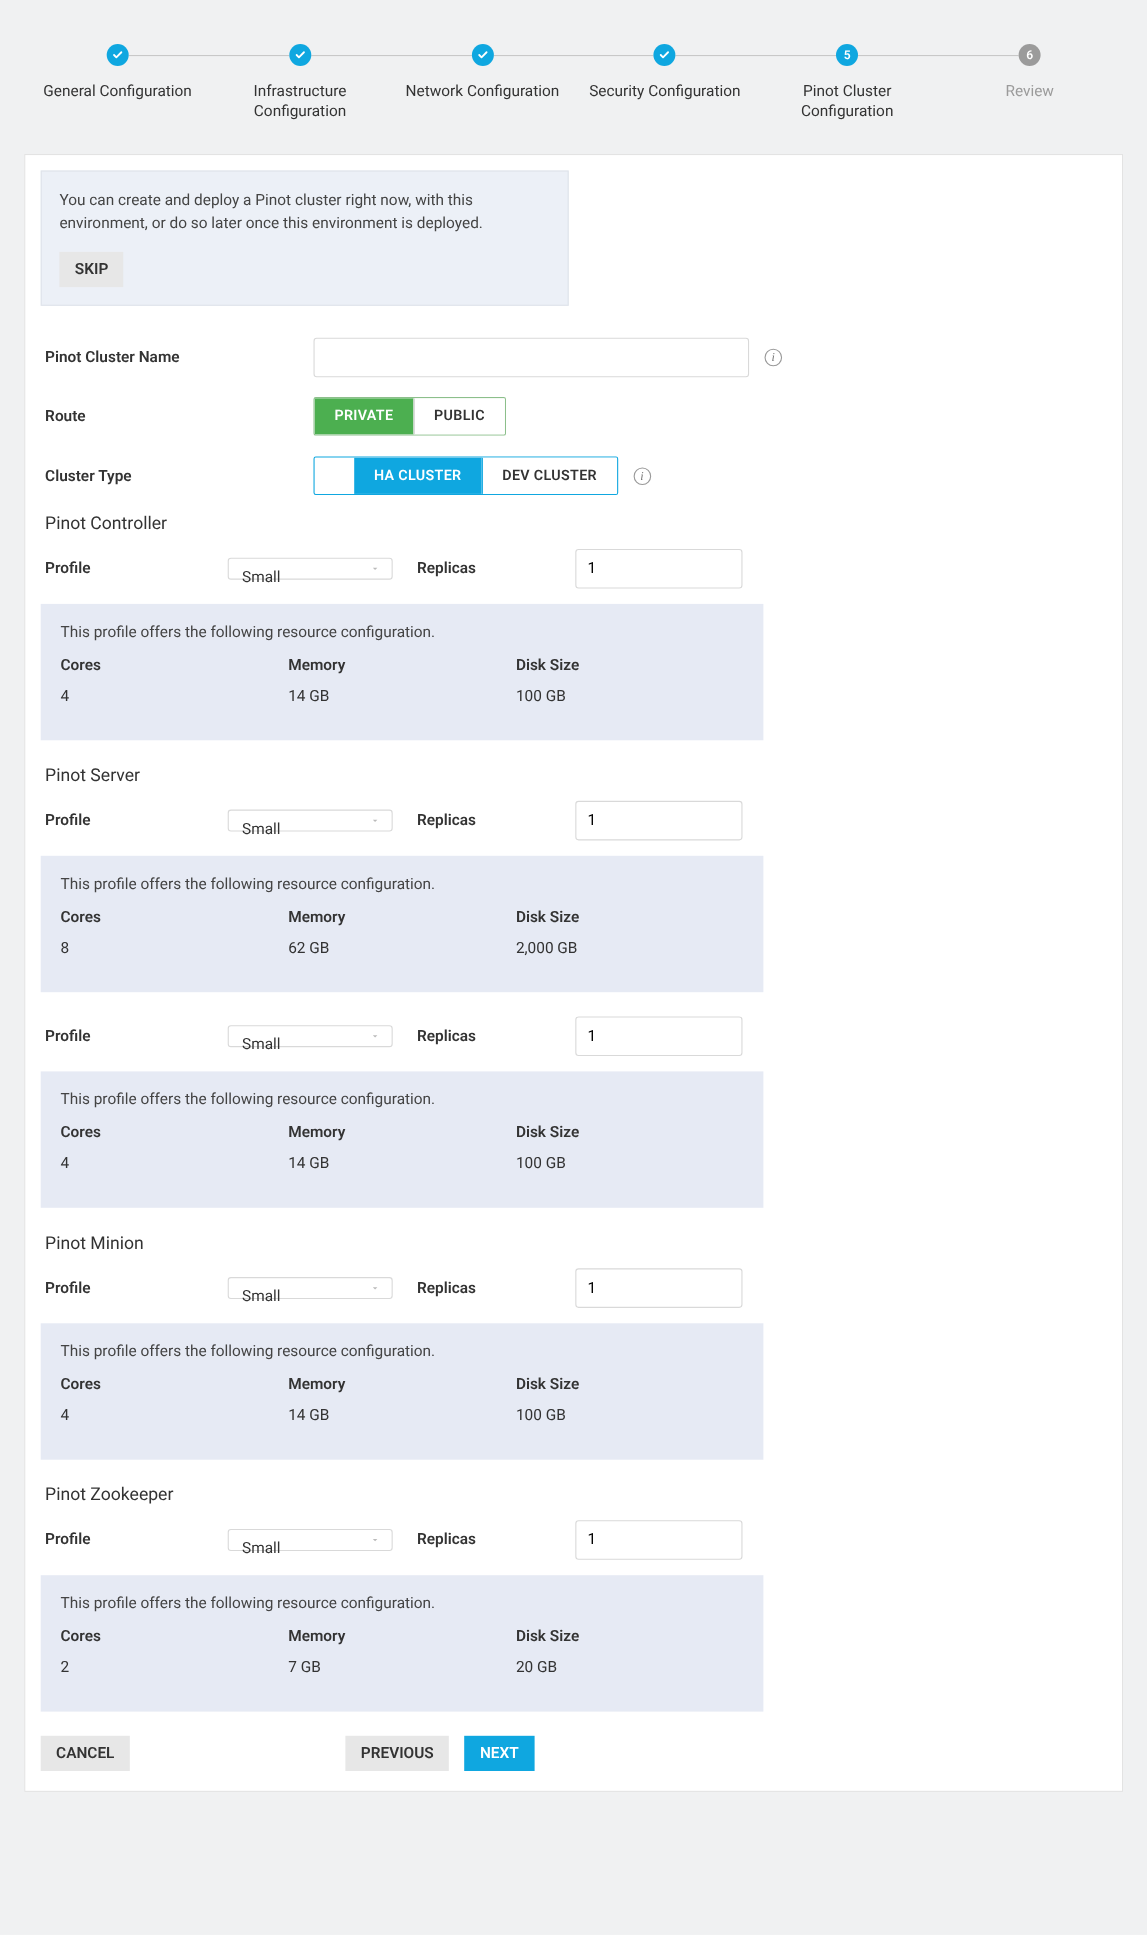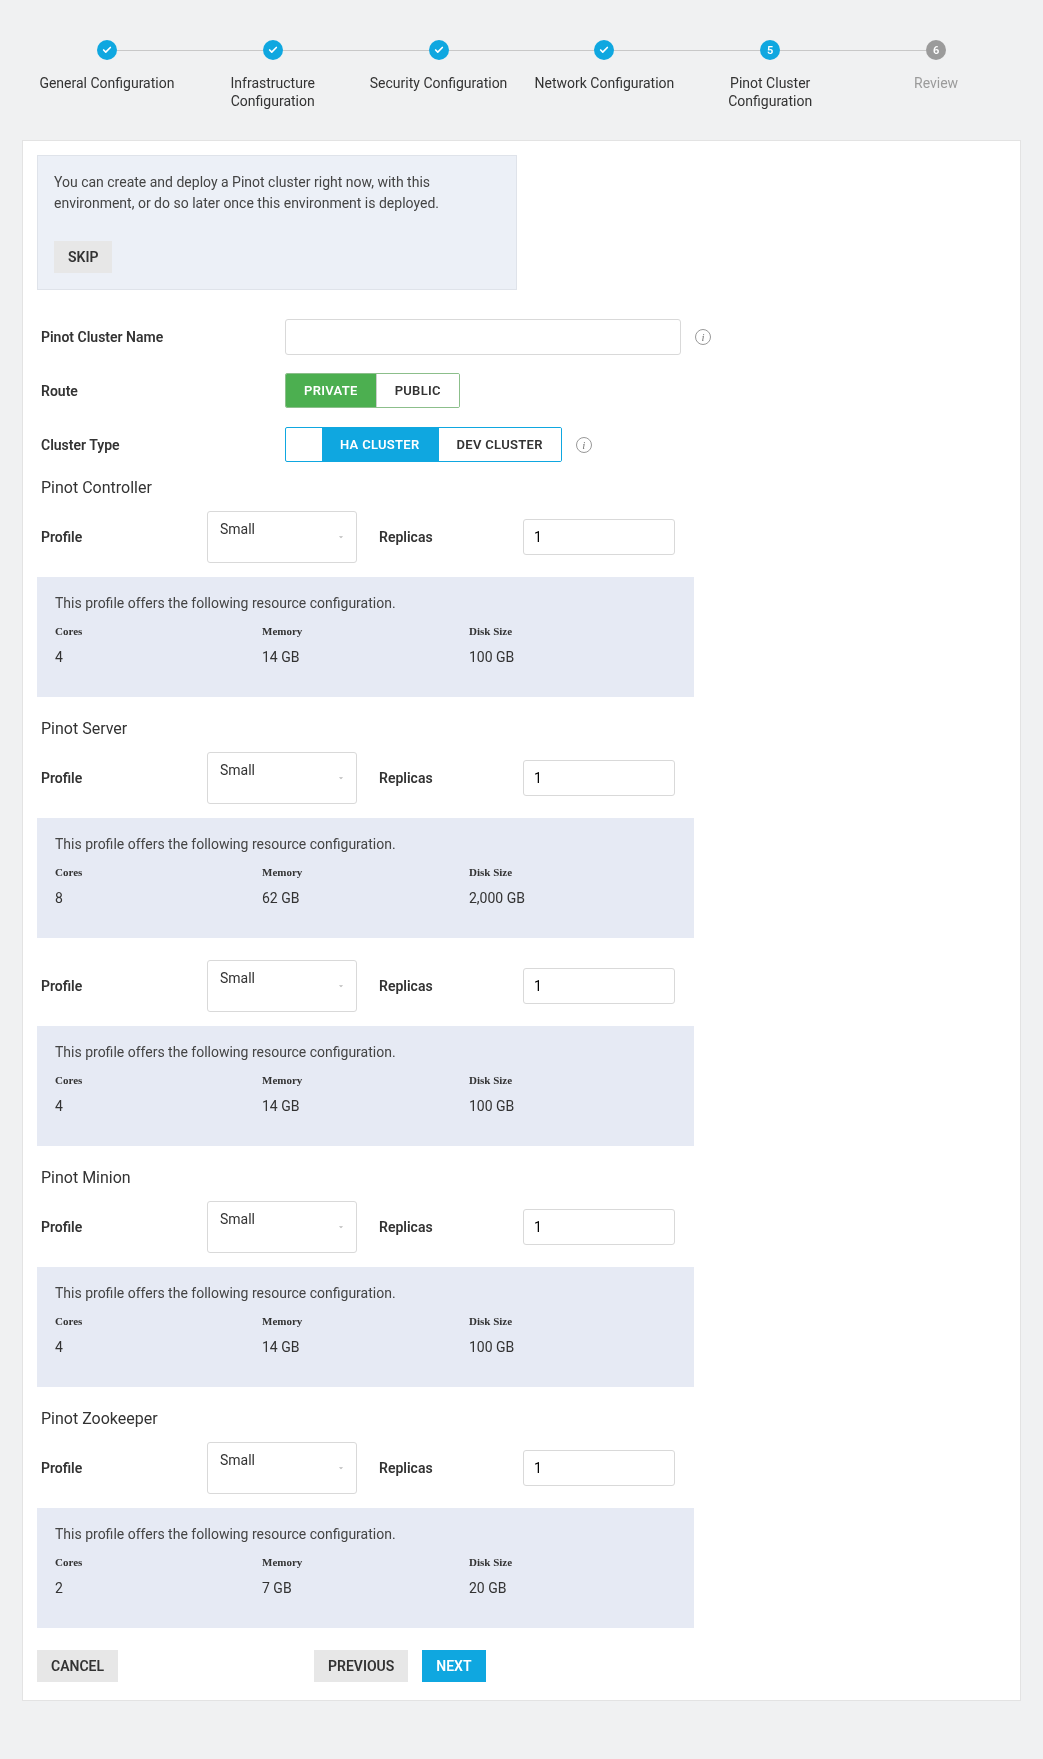--- a/index.html
+++ b/index.html
@@ -16,21 +16,21 @@
   .step-number { color: #fff; font-size: 11px; font-weight: 600; }
   .step-check svg { width: 10px; height: 10px; display: block; }
   .step-line { position: absolute; top: 10px; left: calc(50% + 10px); right: calc(-50% + 10px); height: 1px; background: #c8c8c8; z-index: 1; }
   .step:last-child .step-line { display: none; }
   .step-label { margin-top: 14px; text-align: center; font-size: 14px; line-height: 1.3; color: #333; max-width: 140px; }
   .step-pending .step-label { color: #9b9b9b; }
   
   .card { background: #fff; border: 1px solid #e3e3e3; margin: 30px 22px 40px 22px; padding: 14px 14px 18px 14px; }
   
   .skip-box { background: #ecf0f7; border: 1px solid #dfe3ea; padding: 16px; width: 480px; margin-bottom: 26px; }
-  .skip-box p { font-size: 14px; line-height: 1.45; color: #444; margin-bottom: 28px; }
+  .skip-box p { font-size: 14px; line-height: 1.45; color: #444; margin-bottom: 16px; }
   .btn { display: inline-flex; align-items: center; justify-content: center; padding: 8px 14px; font-size: 14px; font-weight: 600; border: none; cursor: pointer; }
   .btn-gray { background: #e7e7e7; color: #333; }
   .btn-blue { background: #0fa7e0; color: #fff; }
   
   .form-row { display: flex; align-items: center; min-height: 42px; margin-bottom: 12px; }
   .form-label { width: 248px; font-size: 14px; font-weight: 600; color: #333; padding-left: 4px; }
   .text-input { height: 36px; border: 1px solid #d9d9d9; border-radius: 3px; padding: 0 10px; font-size: 14px; }
   .text-input.w-lg { width: 396px; }
   .text-input.w-sm { width: 152px; }
   .info-icon { width: 16px; height: 16px; border: 1px solid #999; border-radius: 50%; color: #777; display: inline-flex; align-items: center; justify-content: center; font-size: 11px; margin-left: 14px; font-style: italic; font-family: Georgia, serif; }
@@ -39,31 +39,31 @@
   .toggle-btn { padding: 9px 18px; font-size: 13px; font-weight: 600; background: #fff; color: #333; border: none; cursor: pointer; letter-spacing: 0.3px; }
   .toggle-btn + .toggle-btn { border-left: 1px solid #ccc; }
   .toggle-btn.active-green { background: #4caf50; color: #fff; }
   .toggle-group.blue { border-color: #0fa7e0; }
   .toggle-btn.active-blue { background: #0fa7e0; color: #fff; margin-left: 36px; }
   .toggle-group.blue .toggle-btn + .toggle-btn { border-left-color: #0fa7e0; }
   
   .section-title { font-size: 16px; color: #333; margin: 10px 0 14px 4px; font-weight: 400; }
   .profile-row { display: flex; align-items: center; margin-bottom: 14px; }
   .profile-row .lbl { width: 170px; font-size: 14px; font-weight: 600; padding-left: 4px; }
-  .select { position: relative; width: 150px; height: 52px; border: 1px solid #d9d9d9; border-radius: 3px; background: #fff; }
+  .select { position: relative; width: 150px; height: 20px; border: 1px solid #d9d9d9; border-radius: 3px; background: #fff; }
   .select-value { line-height: 34px; padding: 0 30px 0 12px; font-size: 14px; }
   .select-caret { position: absolute; right: 10px; top: 50%; transform: translateY(-50%); }
   .select-caret svg { width: 10px; height: 10px; display: block; }
   .profile-row .lbl2 { width: 166px; padding-left: 22px; font-size: 14px; font-weight: 600; }
   
   .res-box { background: #e6eaf4; padding: 18px 18px 32px 18px; width: 657px; margin-bottom: 22px; }
   .res-box .desc { font-size: 14px; color: #444; margin-bottom: 14px; }
   .res-grid { display: flex; }
   .res-col { flex: 1; }
-  .res-head { font-size: 11px; font-weight: 600; margin-bottom: 12px; font-family: Liberation Serif, serif; }
+  .res-head { font-size: 14px; font-weight: 600; margin-bottom: 12px; }
   .res-val { font-size: 14px; }
   
   .footer { display: flex; align-items: center; margin-top: 8px; }
   .footer .spacer { width: 245px; }
   .footer .btn { margin-right: 14px; }
 </style>
 </head>
 <body>
 
 <div class="page">
@@ -94,32 +94,32 @@
         </div>
         <div class="step step-done">
           <div class="step-circle">
             <span class="step-check">
               <svg viewBox="0 0 24 24" fill="none" stroke="#fff" stroke-width="4" stroke-linecap="round" stroke-linejoin="round">
                 <polyline points="20 6 9 17 4 12"></polyline>
               </svg>
             </span>
           </div>
           <div class="step-line"></div>
-          <div class="step-label">Security Configuration</div>
+          <div class="step-label">Network Configuration</div>
         </div>
         <div class="step step-done">
           <div class="step-circle">
             <span class="step-check">
               <svg viewBox="0 0 24 24" fill="none" stroke="#fff" stroke-width="4" stroke-linecap="round" stroke-linejoin="round">
                 <polyline points="20 6 9 17 4 12"></polyline>
               </svg>
             </span>
           </div>
           <div class="step-line"></div>
-          <div class="step-label">Network Configuration</div>
+          <div class="step-label">Security Configuration</div>
         </div>
         <div class="step step-current">
           <div class="step-circle">
             <span class="step-number">5</span>
           </div>
           <div class="step-line"></div>
           <div class="step-label">Pinot Cluster Configuration</div>
         </div>
         <div class="step step-pending">
           <div class="step-circle">

